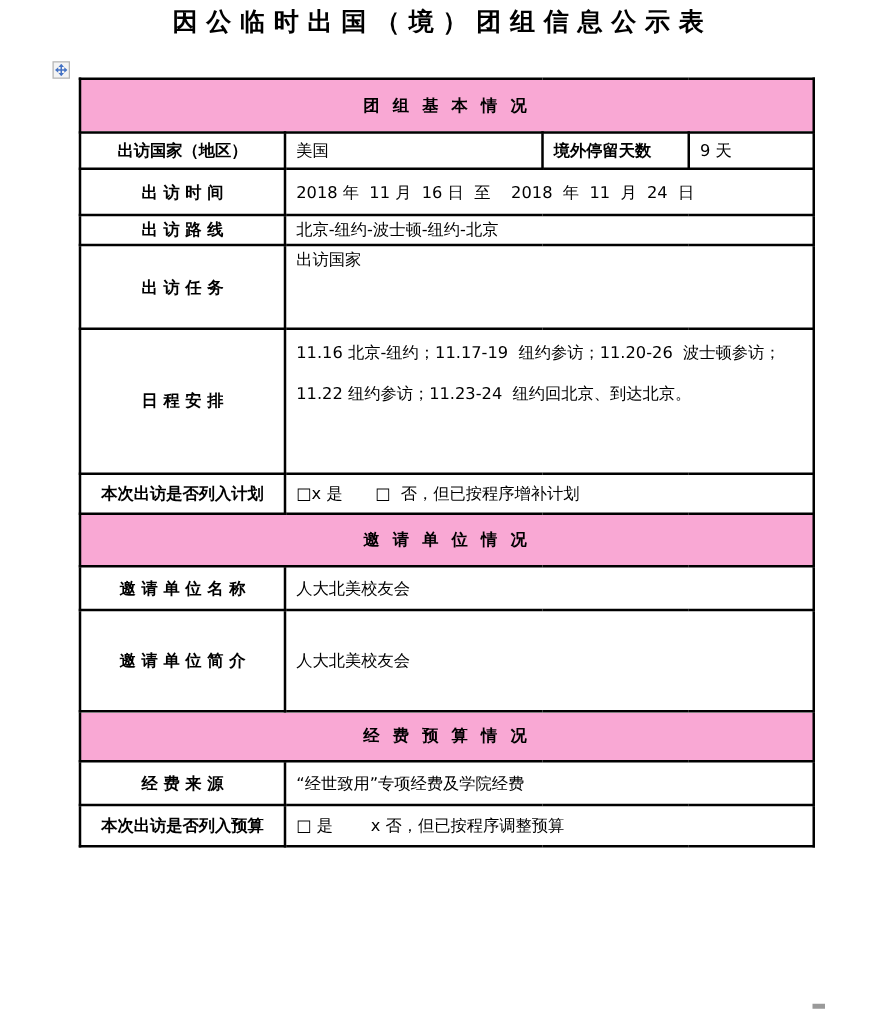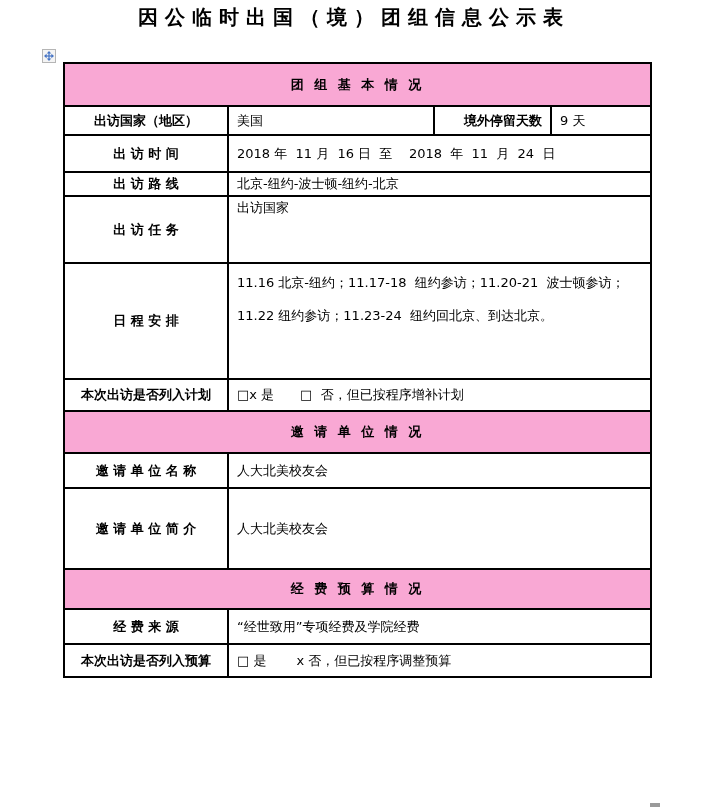--- a/index.html
+++ b/index.html
@@ -30,21 +30,21 @@
   }
   td.sec{
     background:#f9a8d4;font-weight:bold;font-size:15px;text-align:center;
     vertical-align:middle;letter-spacing:3px;
   }
   td.label{
     font-weight:bold;font-size:14px;text-align:center;vertical-align:middle;
     padding:2px 3px;white-space:pre-wrap;
   }
   td.label-sm{
-    font-weight:bold;font-size:13px;text-align:right;vertical-align:middle;
+    font-weight:bold;font-size:13px;text-align:left;vertical-align:middle;
     padding:2px 1px;
   }
   td.center{vertical-align:middle;white-space:pre-wrap;}
   td.topleft{text-align:left;vertical-align:top;white-space:pre-wrap;padding-top:5px;}
   td.midleft{text-align:left;vertical-align:middle;white-space:pre-wrap;}
   td.lh{line-height:33px;padding-top:2px;}
   .sub{display:block;font-weight:bold;margin-top:8px;}
 </style>
 </head>
 <body>
@@ -91,21 +91,21 @@
   <tr style="height:21px">
     <td class="label">出 访 路 线</td>
     <td class="center" colspan="3">北京-纽约-波士顿-纽约-北京</td>
   </tr>
   <tr style="height:67px">
     <td class="label">出 访 任 务</td>
     <td class="topleft" colspan="3">出访国家</td>
   </tr>
   <tr style="height:116px">
     <td class="label">日 程 安 排</td>
-    <td class="topleft lh" colspan="3">11.16 北京-纽约；11.17-18  纽约参访；11.20-21  波士顿参访；11.22 纽约参访；11.23-24  纽约回北京、到达北京。</td>
+    <td class="topleft lh" colspan="3">11.16 北京-纽约；11.17-19  纽约参访；11.20-26  波士顿参访；11.22 纽约参访；11.23-24  纽约回北京、到达北京。</td>
   </tr>
   <tr style="height:32px">
     <td class="label">本次出访是否列入计划</td>
     <td class="center" colspan="3">□x 是　　□  否，但已按程序增补计划</td>
   </tr>
 
   <tr style="height:42px">
     <td class="sec" colspan="4">邀 请 单 位 情 况</td>
   </tr>
   <tr style="height:35px">

